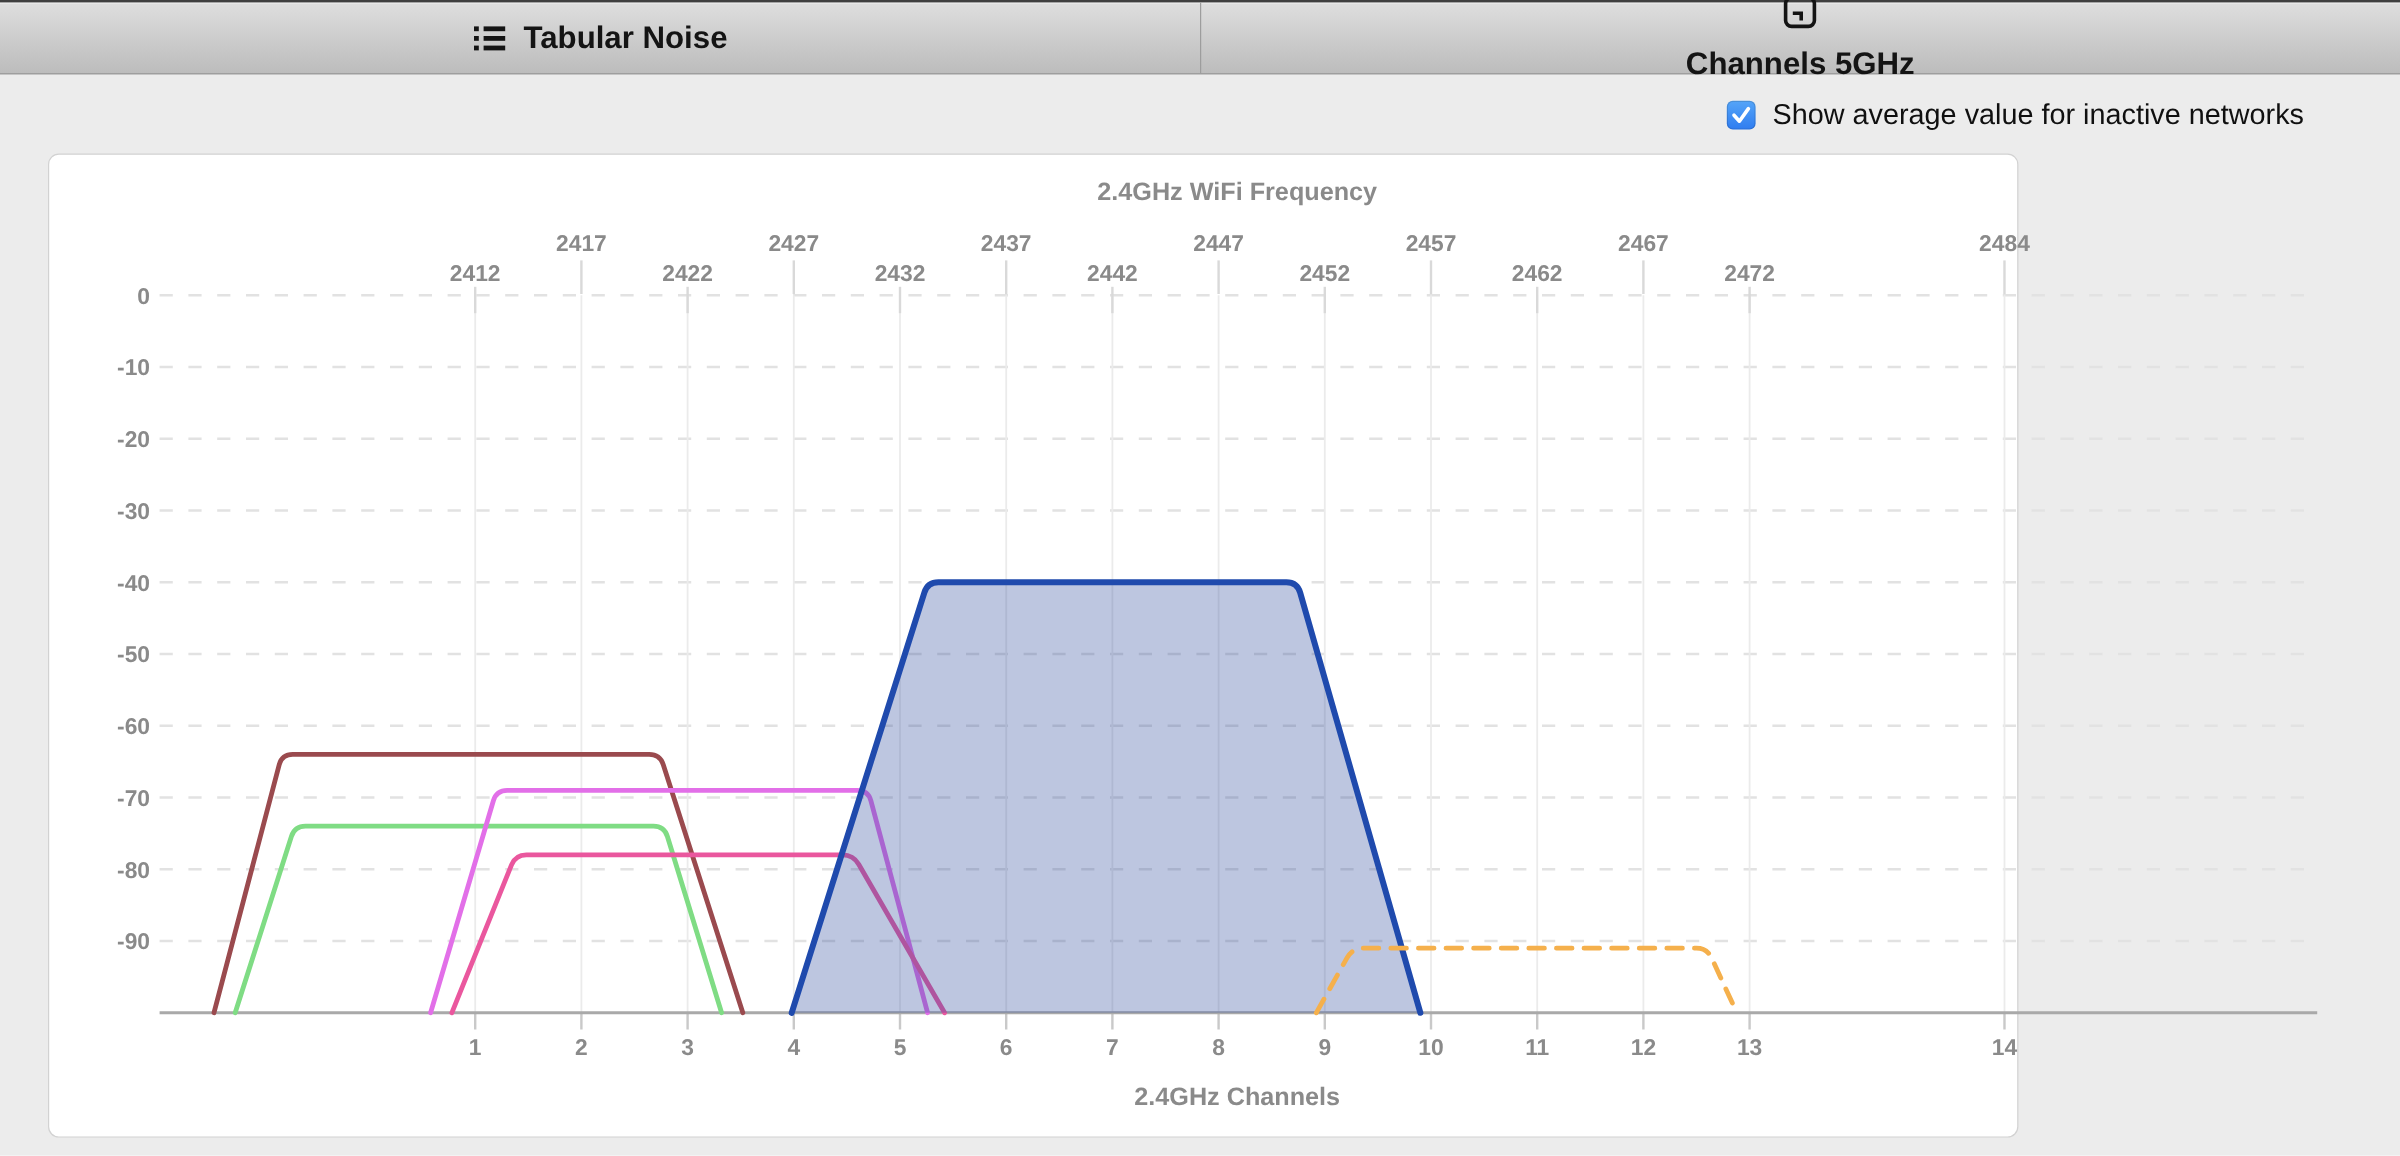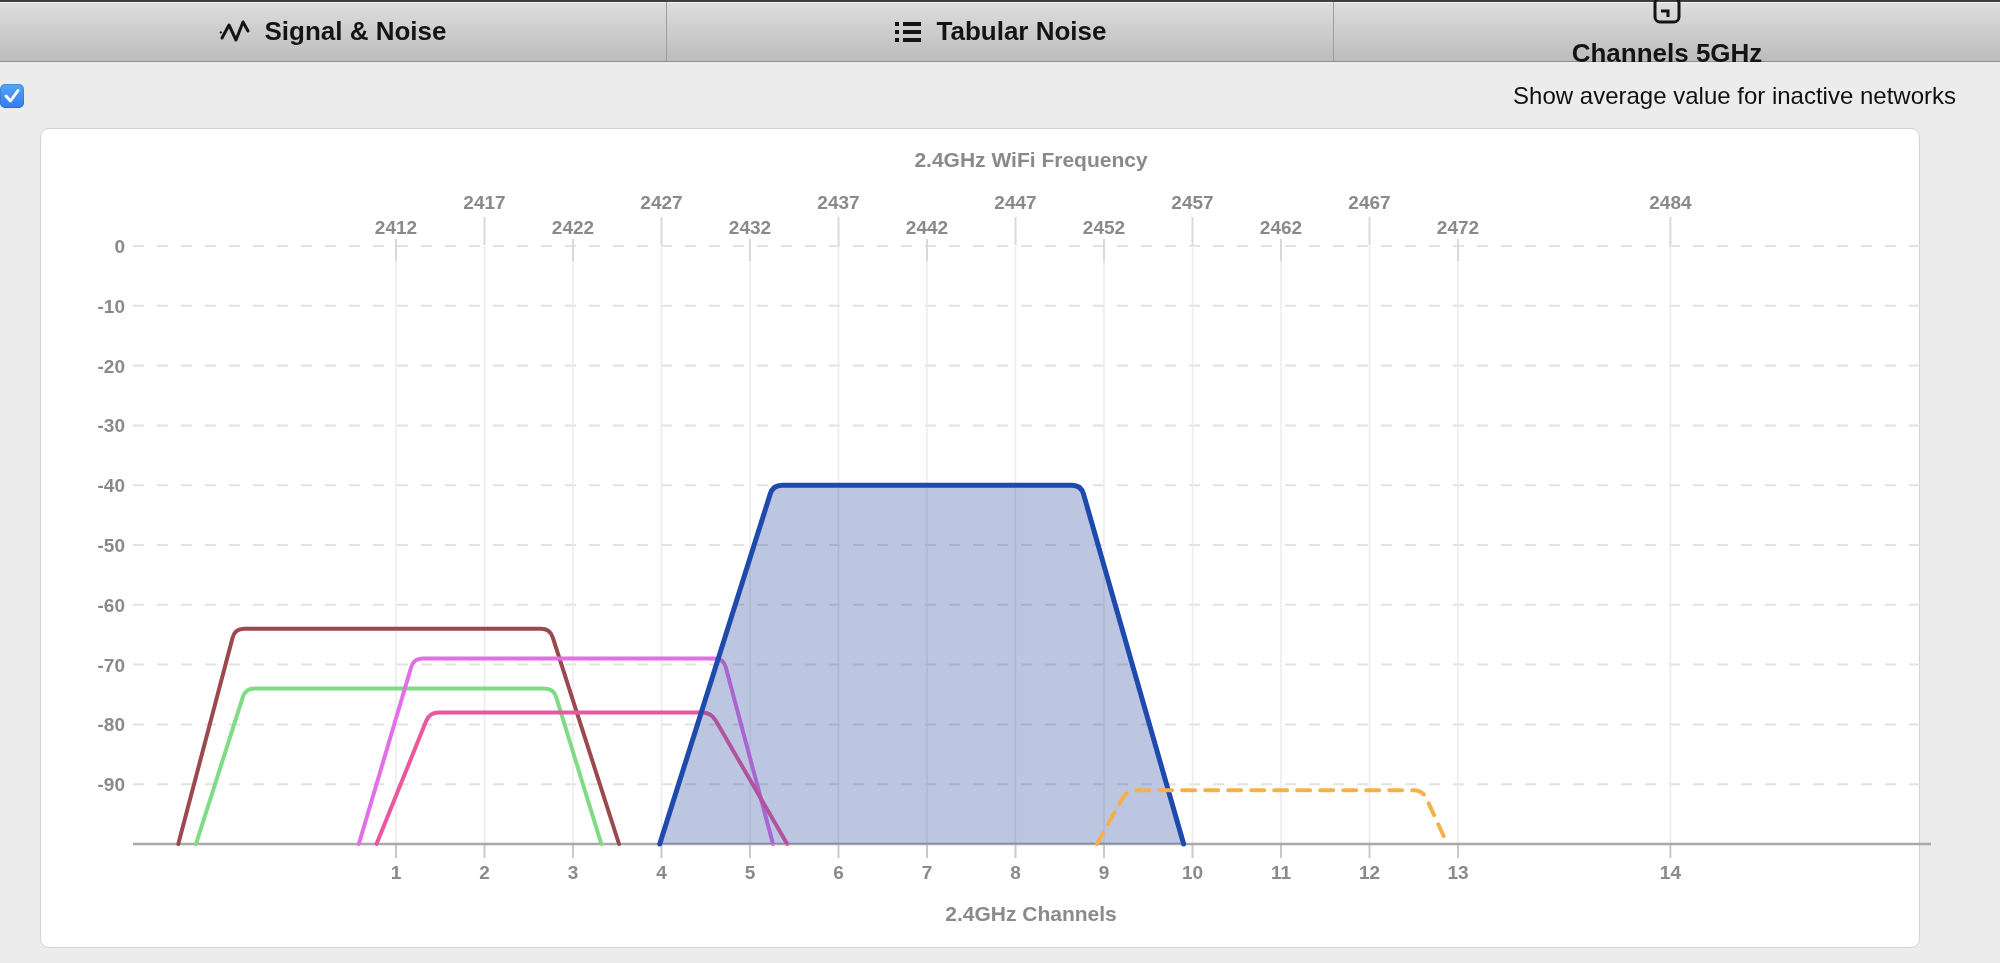--- a/index.html
+++ b/index.html
@@ -27,55 +27,46 @@
     color:#ffffff;
     border-left:1px solid #5d636d;border-right:1px solid #5d636d;
     text-shadow:0 1px 2px rgba(0,0,0,0.45);
     box-shadow:inset 0 1px 0 rgba(255,255,255,0.25);
   }
   .tab svg{flex:0 0 auto;}
 
   
   .options-row{
     position:absolute;left:0;top:65px;width:2000px;height:62px;
-    display:flex;align-items:center;justify-content:space-between;
-    padding-right:44px;box-sizing:border-box;gap:14px;
+    display:flex;align-items:center;justify-content:flex-end;
+    padding-right:80px;box-sizing:border-box;gap:14px;
   }
   .checkbox{
     width:24px;height:24px;border-radius:5px;
     background:linear-gradient(#55a5f8,#2f7cf0);
     box-shadow:inset 0 0 0 1px rgba(0,0,0,0.12);
     display:flex;align-items:center;justify-content:center;
   }
   .checkbox-label{font-size:24px;color:#101010;}
 
   
   .chart-card{
-    position:absolute;left:40px;top:128px;width:1880px;height:820px;
+    position:absolute;left:40px;top:128px;width:1642px;height:820px;
     background:#ffffff;border:1px solid #d2d2d2;border-radius:9px;
     box-sizing:border-box;
   }
   .chart-card svg{position:absolute;left:0;top:0;}
   svg text{font-family:"Liberation Sans",sans-serif;}
 </style>
 </head>
 <body>
 
 <div class="screen">
 
   <div class="tabbar">
-    <div class="tab">
-      <span style="display:flex;">
-        <svg width="32" height="30" viewBox="0 0 32 30" fill="none">
-          <polyline points="3,21 10,8 17,23 24,5 29,14" stroke="currentColor" stroke-width="3" stroke-linecap="round" stroke-linejoin="round"></polyline>
-          <polyline points="1,16 5,13" stroke="currentColor" stroke-width="2" stroke-dasharray="2 3"></polyline>
-        </svg>
-      </span>
-      <span>Signal &amp; Noise</span>
-    </div>
     <div class="tab">
       <span style="display:flex;">
         <svg width="30" height="30" viewBox="0 0 30 30">
           <rect x="2" y="5" width="4" height="4" fill="currentColor"></rect>
           <rect x="10" y="5" width="18" height="4" fill="currentColor"></rect>
           <rect x="2" y="13" width="4" height="4" fill="currentColor"></rect>
           <rect x="10" y="13" width="18" height="4" fill="currentColor"></rect>
           <rect x="2" y="21" width="4" height="4" fill="currentColor"></rect>
           <rect x="10" y="21" width="18" height="4" fill="currentColor"></rect>
         </svg>

